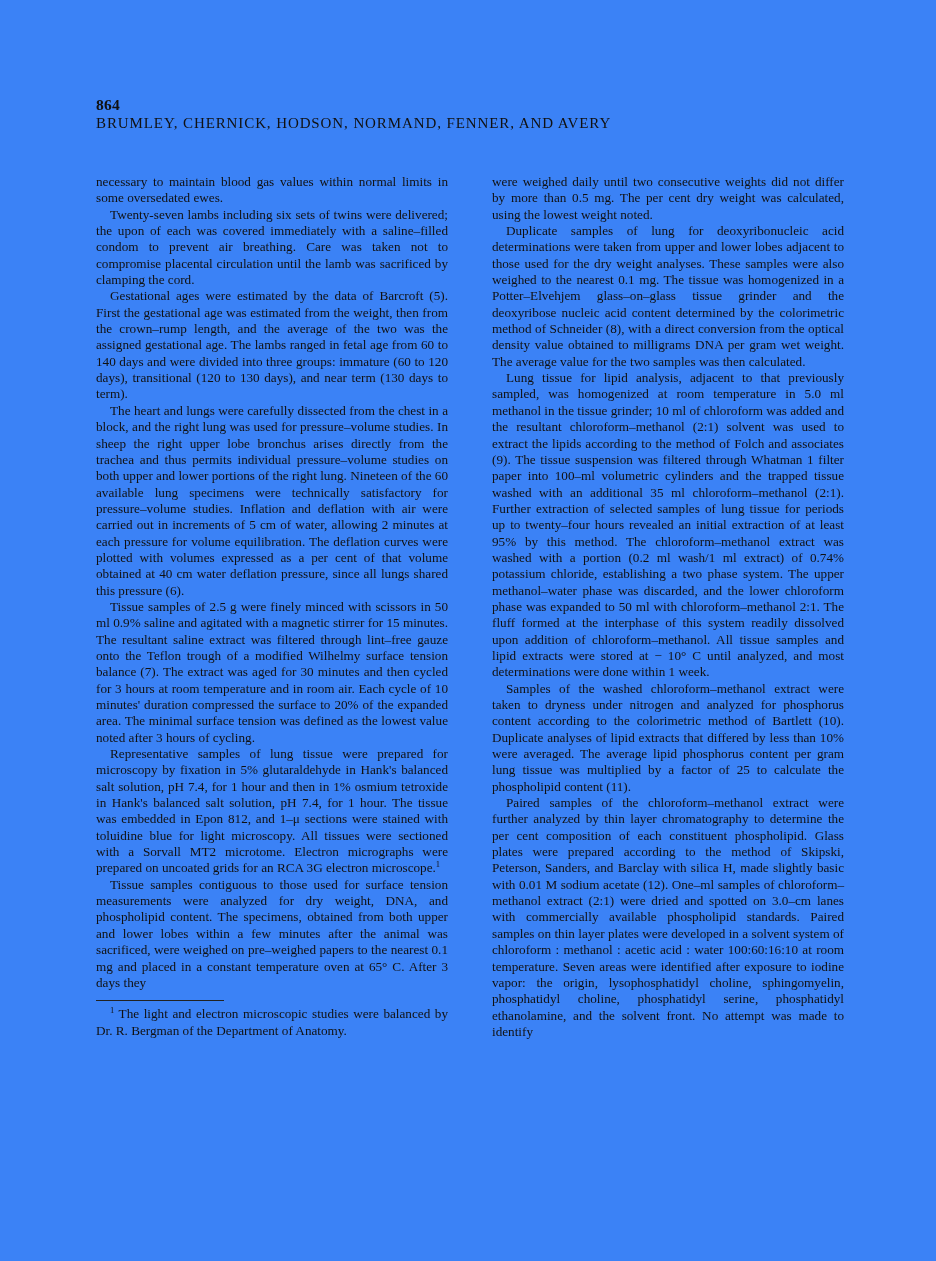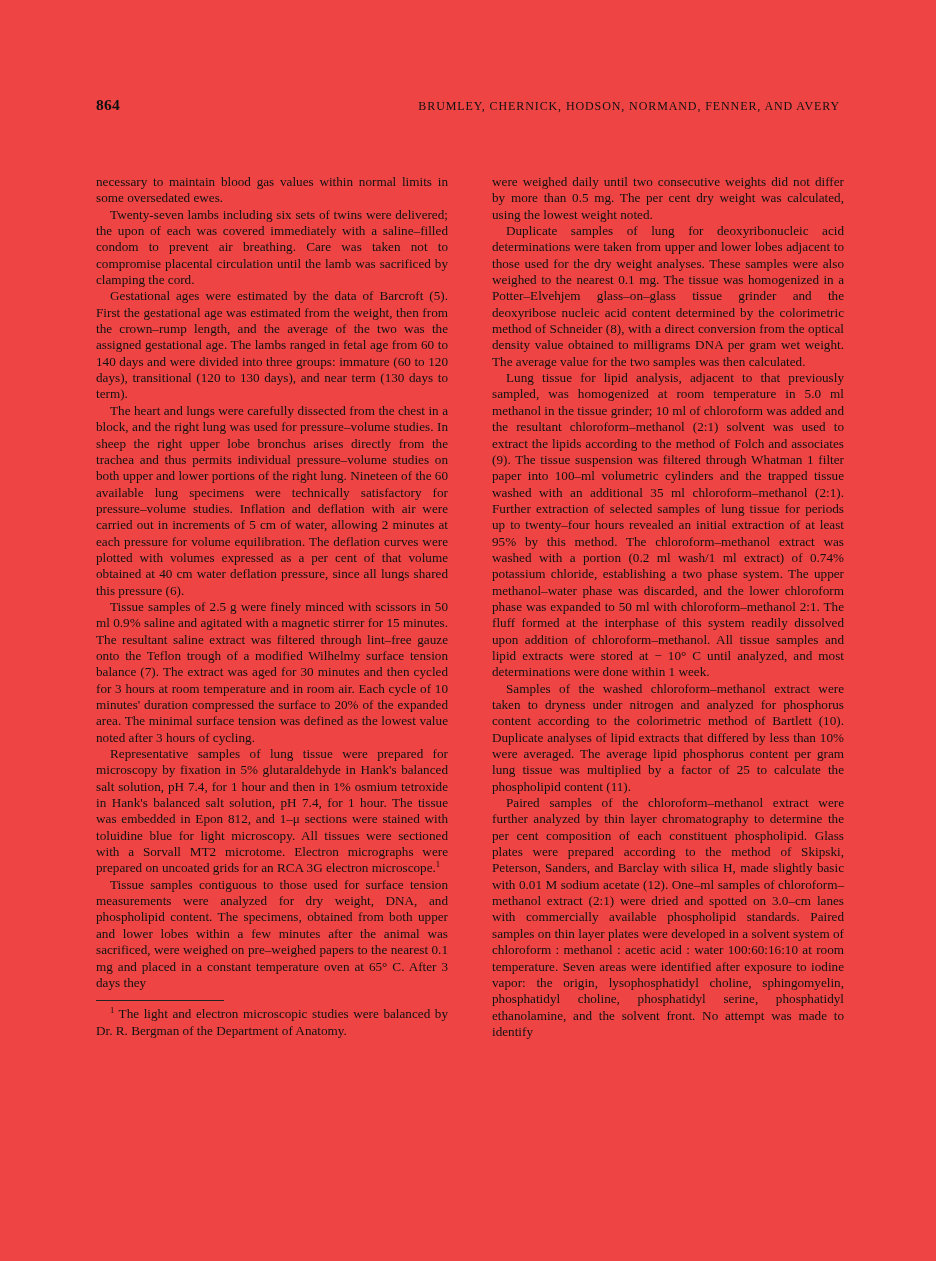--- a/index.html
+++ b/index.html
@@ -12,44 +12,44 @@
     height: 1261px;
     font-family: "Liberation Serif", serif;
     color: #111111;
     position: relative;
   }
   .page {
     position: absolute;
     left: 0; top: 0;
     width: 936px;
     height: 1261px;
-    background: #ef4444;
+    background: #3b82f6;
   }
   .header {
     position: absolute;
     top: 96px;
     left: 96px;
     width: 744px;
     height: 18px;
   }
   .page-number {
     position: absolute;
     left: 0;
     top: 0;
     font-size: 15.5px;
     font-weight: bold;
     letter-spacing: 0.3px;
   }
   .running-title {
     position: absolute;
     left: 0;
-    top: 3px;
+    top: 19px;
     width: 744px;
-    text-align: right;
-    font-size: 12px;
+    text-align: left;
+    font-size: 15px;
     letter-spacing: 0.9px;
   }
   .columns {
     position: absolute;
     top: 132px;
     left: 96px;
     width: 748px;
     display: flex;
     justify-content: space-between;
   }

